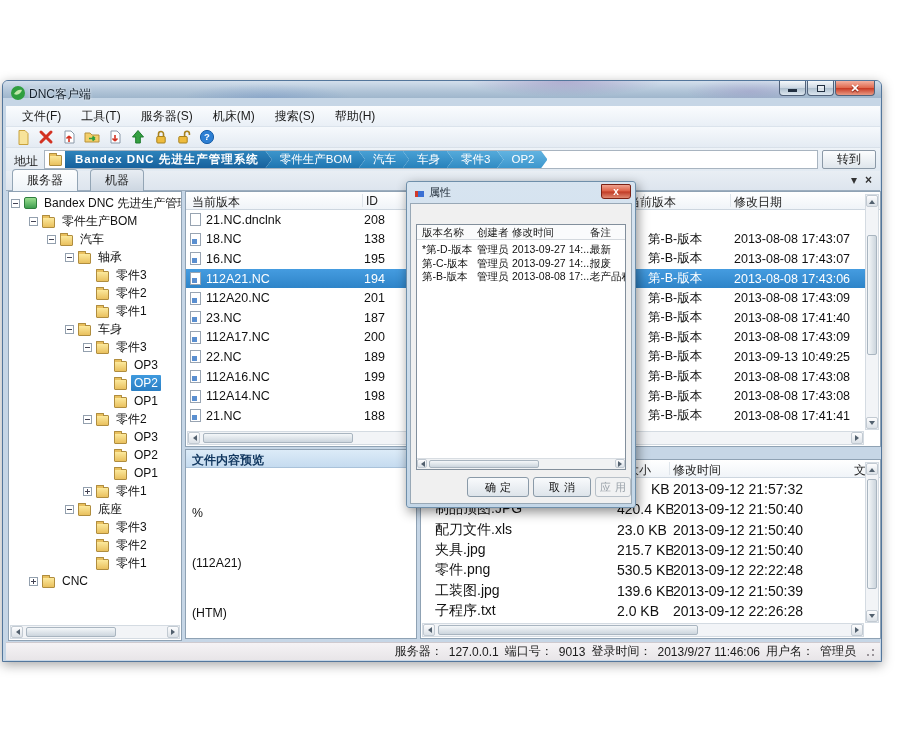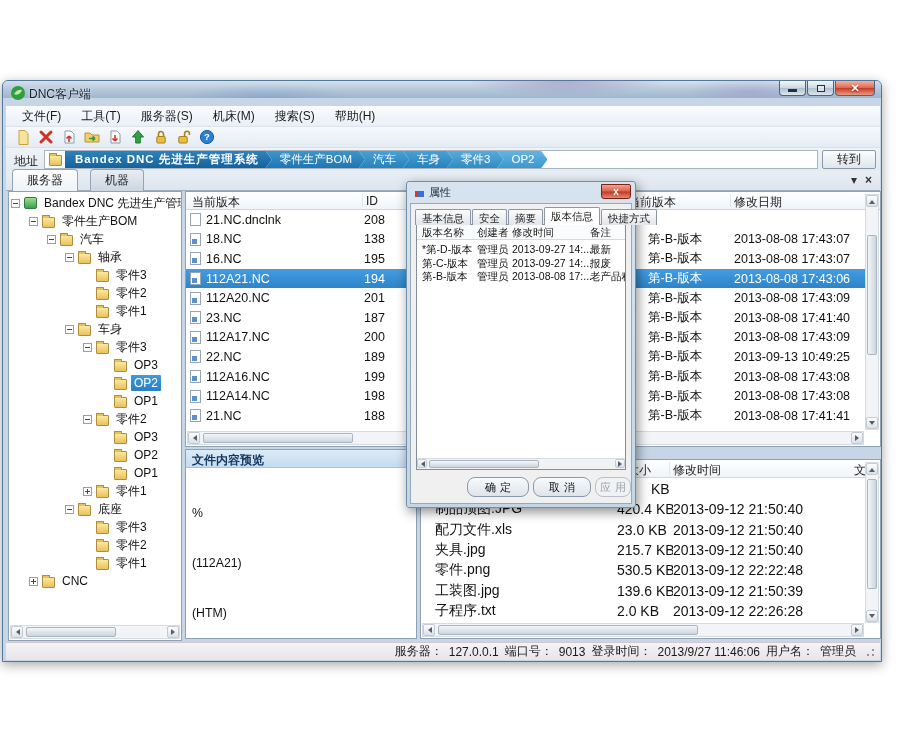--- a/index.html
+++ b/index.html
@@ -118,21 +118,21 @@
   .dtabs{position:absolute;left:4px;top:3px;display:flex;align-items:flex-end;height:18px;z-index:2}
   .dtab{font-size:10.5px;color:#222;padding:2px 6px;border:1px solid #8b98a5;border-bottom:none;border-radius:2px 2px 0 0;background:linear-gradient(#fcfcfc,#e2e6ea);margin-right:1px;height:16px;white-space:nowrap}
   .dtab.active{background:#fff;height:18px;position:relative;z-index:3}
   .dlist{position:absolute;left:5px;right:5px;top:20px;bottom:33px;background:#fff;border:1px solid #828f9c}
   .dl-header{position:absolute;left:0;top:0;right:0;height:15px;border-bottom:1px solid #d4d9de;background:#fafbfc;font-size:10.5px;color:#222}
   .dcell{position:absolute;top:1px;white-space:nowrap}
   .dc-name{left:5px}.dc-creator{left:60px}.dc-time{left:95px}.dc-remark{left:173px}
   .drow{position:relative;height:13.5px;font-size:10.5px;color:#111}
   .drows{position:absolute;left:0;top:17px;right:0;bottom:12px;overflow:hidden}
   .dl-sbh{position:absolute;left:0;right:0;bottom:0;height:11px;background:#f0f2f4;border-top:1px solid #d8dde2}
-  .dbtn{position:absolute;bottom:6px;height:20px;border:1px solid #8a9aa8;border-radius:8px;background:linear-gradient(#f8fafc,#dde4ea);font-size:11px;color:#111;text-align:center;line-height:18px;letter-spacing:4px;padding-left:4px}
+  .dbtn{position:absolute;bottom:6px;height:20px;border:1px solid #8a9aa8;border-radius:3px;background:linear-gradient(#f8fafc,#dde4ea);font-size:11px;color:#111;text-align:center;line-height:18px;letter-spacing:4px;padding-left:4px}
   .dbtn.disabled{color:#9aa2aa;border-color:#b8c0c8;background:#f1f2f3}
   .sq{width:6px;height:6px;display:inline-block}
 </style>
 </head>
 <body>
 
 <div class="win">
 
   <div class="titlebar">
     <svg class="app-icon" viewBox="0 0 16 16">
@@ -519,20 +519,21 @@
     <div class="lheader">
       <span class="hcell" style="left:206px">大小</span>
       <span class="hcell" style="left:252px">修改时间</span>
       <span class="hcell" style="left:433px;right:15px;overflow:hidden">文件(&amp;</span>
       <span class="hsep" style="left:248px"></span>
     </div>
     <div class="arows">
       <div class="arow">
           <span class="cell a-name"></span>
           <span class="cell a-size" style="padding-left:34px">KB</span>
+          <span class="cell a-time">2013-09-12 21:57:32</span>
         </div>
       <div class="arow">
           <span class="cell a-name">制品顶图.JPG</span>
           <span class="cell a-size">420.4 KB</span>
           <span class="cell a-time">2013-09-12 21:50:40</span>
         </div>
       <div class="arow">
           <span class="cell a-name">配刀文件.xls</span>
           <span class="cell a-size">23.0 KB</span>
           <span class="cell a-time">2013-09-12 21:50:40</span>
@@ -592,27 +593,20 @@
 
 </div>
 
 <div class="dialog">
   <div class="dlg-title">
     <span><span class="sq" style="background:#d33a2a;margin-right:-3px"></span><span class="sq" style="background:#3a6fd3"></span></span>
     <span>属性</span>
   </div>
   <div class="dlg-close"><span>x</span></div>
   <div class="dlg-body">
-    <div class="dtabs">
-      <span class="dtab">基本信息</span>
-      <span class="dtab">安全</span>
-      <span class="dtab">摘要</span>
-      <span class="dtab active">版本信息</span>
-      <span class="dtab">快捷方式</span>
-    </div>
     <div class="dlist">
       <div class="dl-header">
         <span class="dcell dc-name">版本名称</span>
         <span class="dcell dc-creator">创建者</span>
         <span class="dcell dc-time">修改时间</span>
         <span class="dcell dc-remark">备注</span>
       </div>
       <div class="drows">
         <div class="drow">
             <span class="dcell dc-name">*第-D-版本</span>

